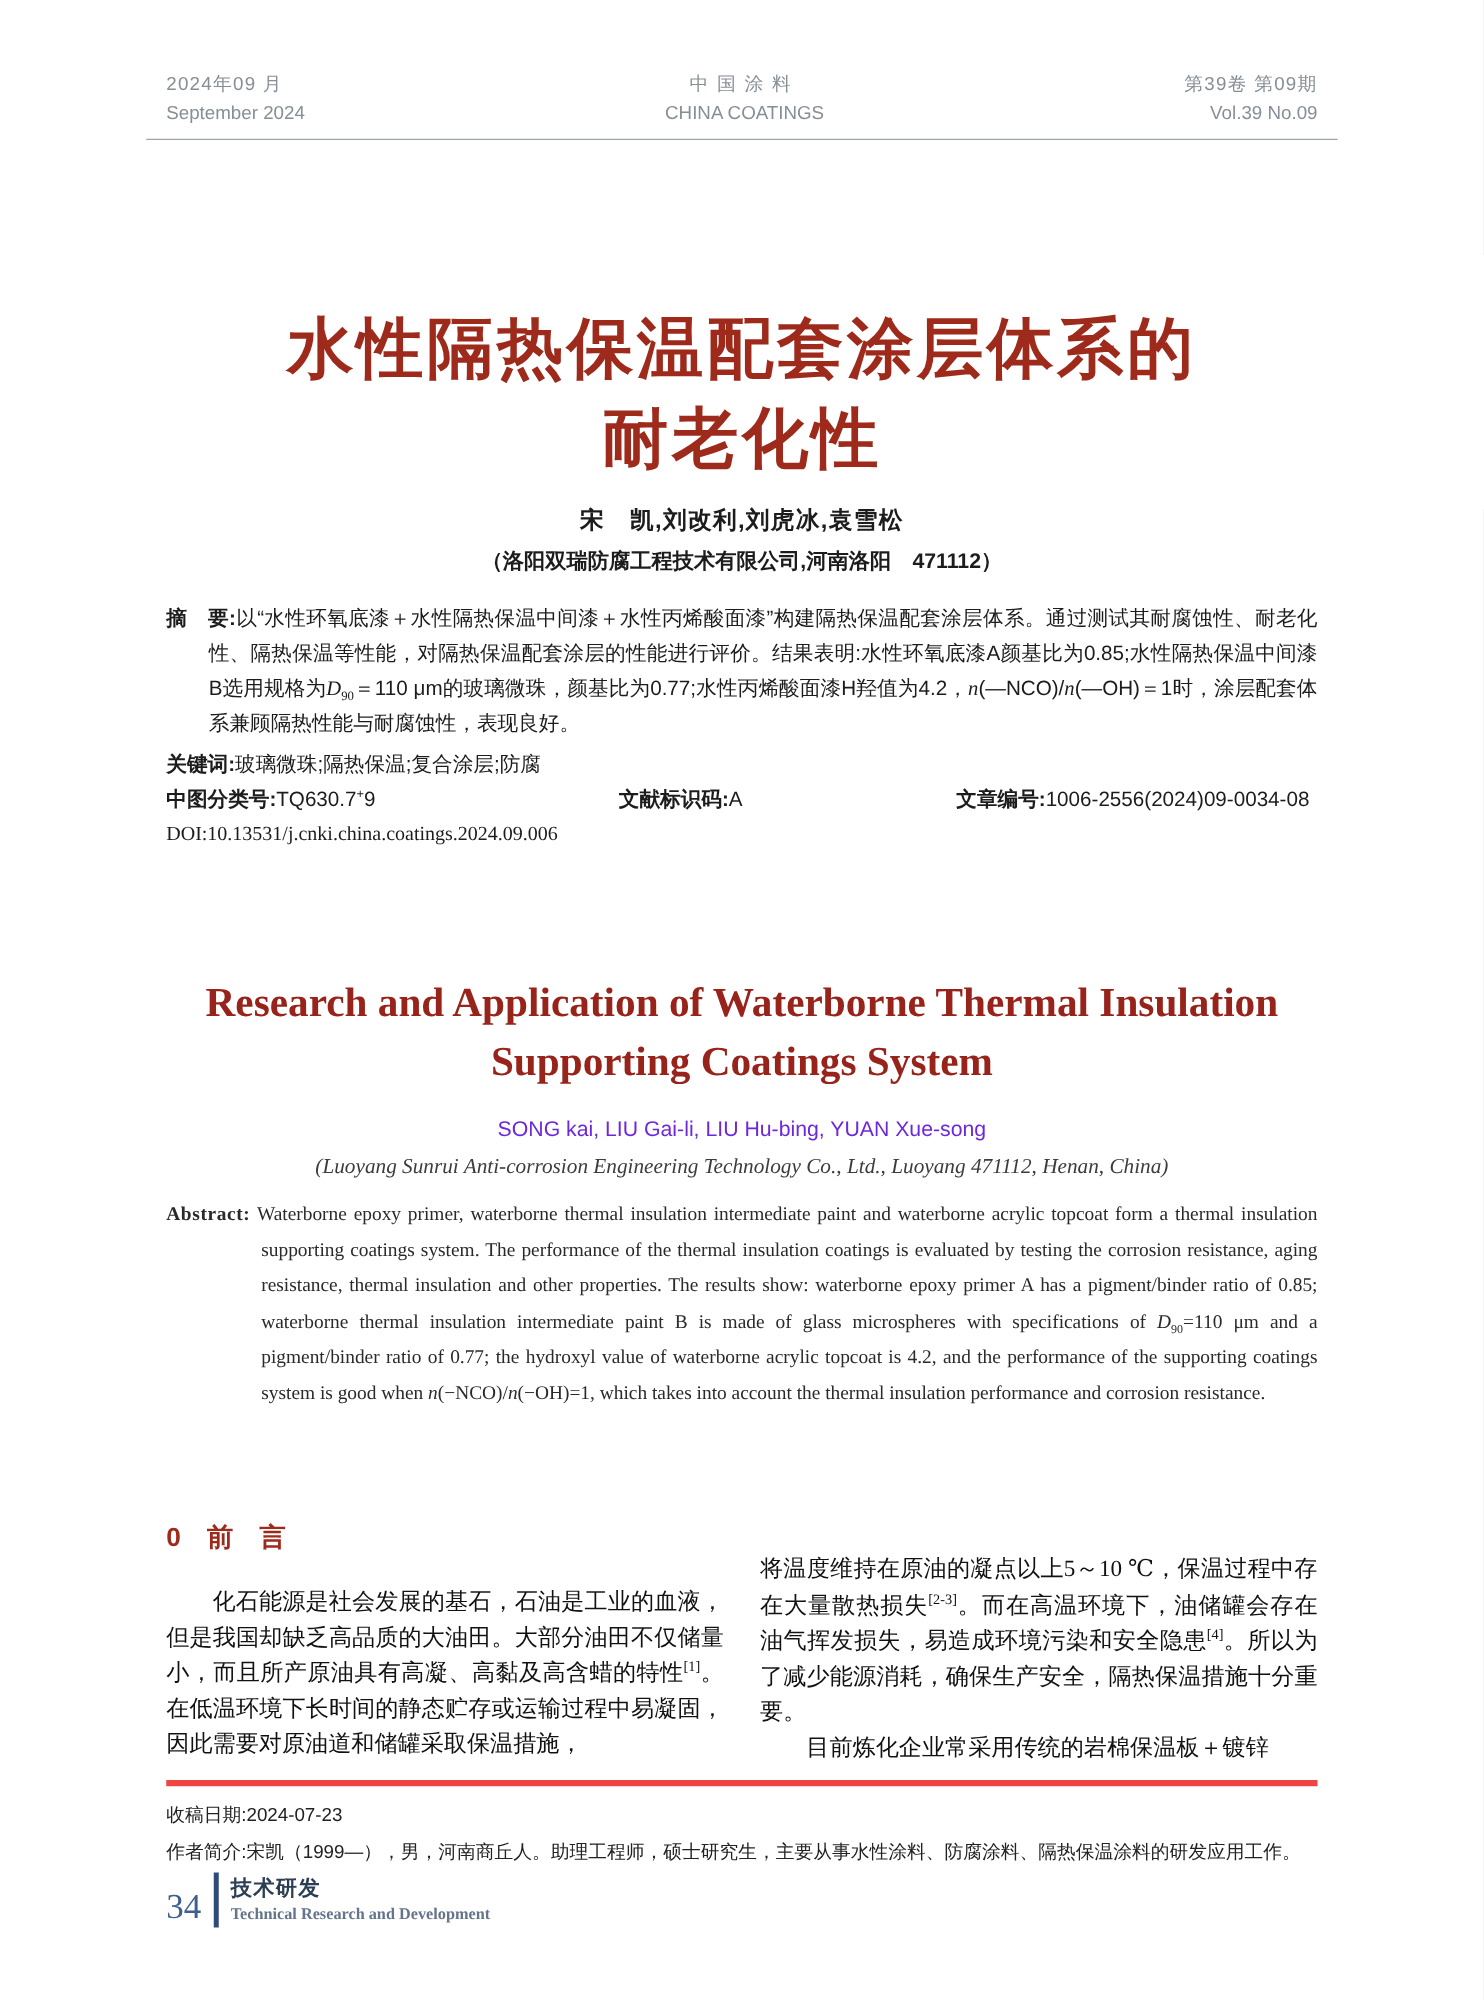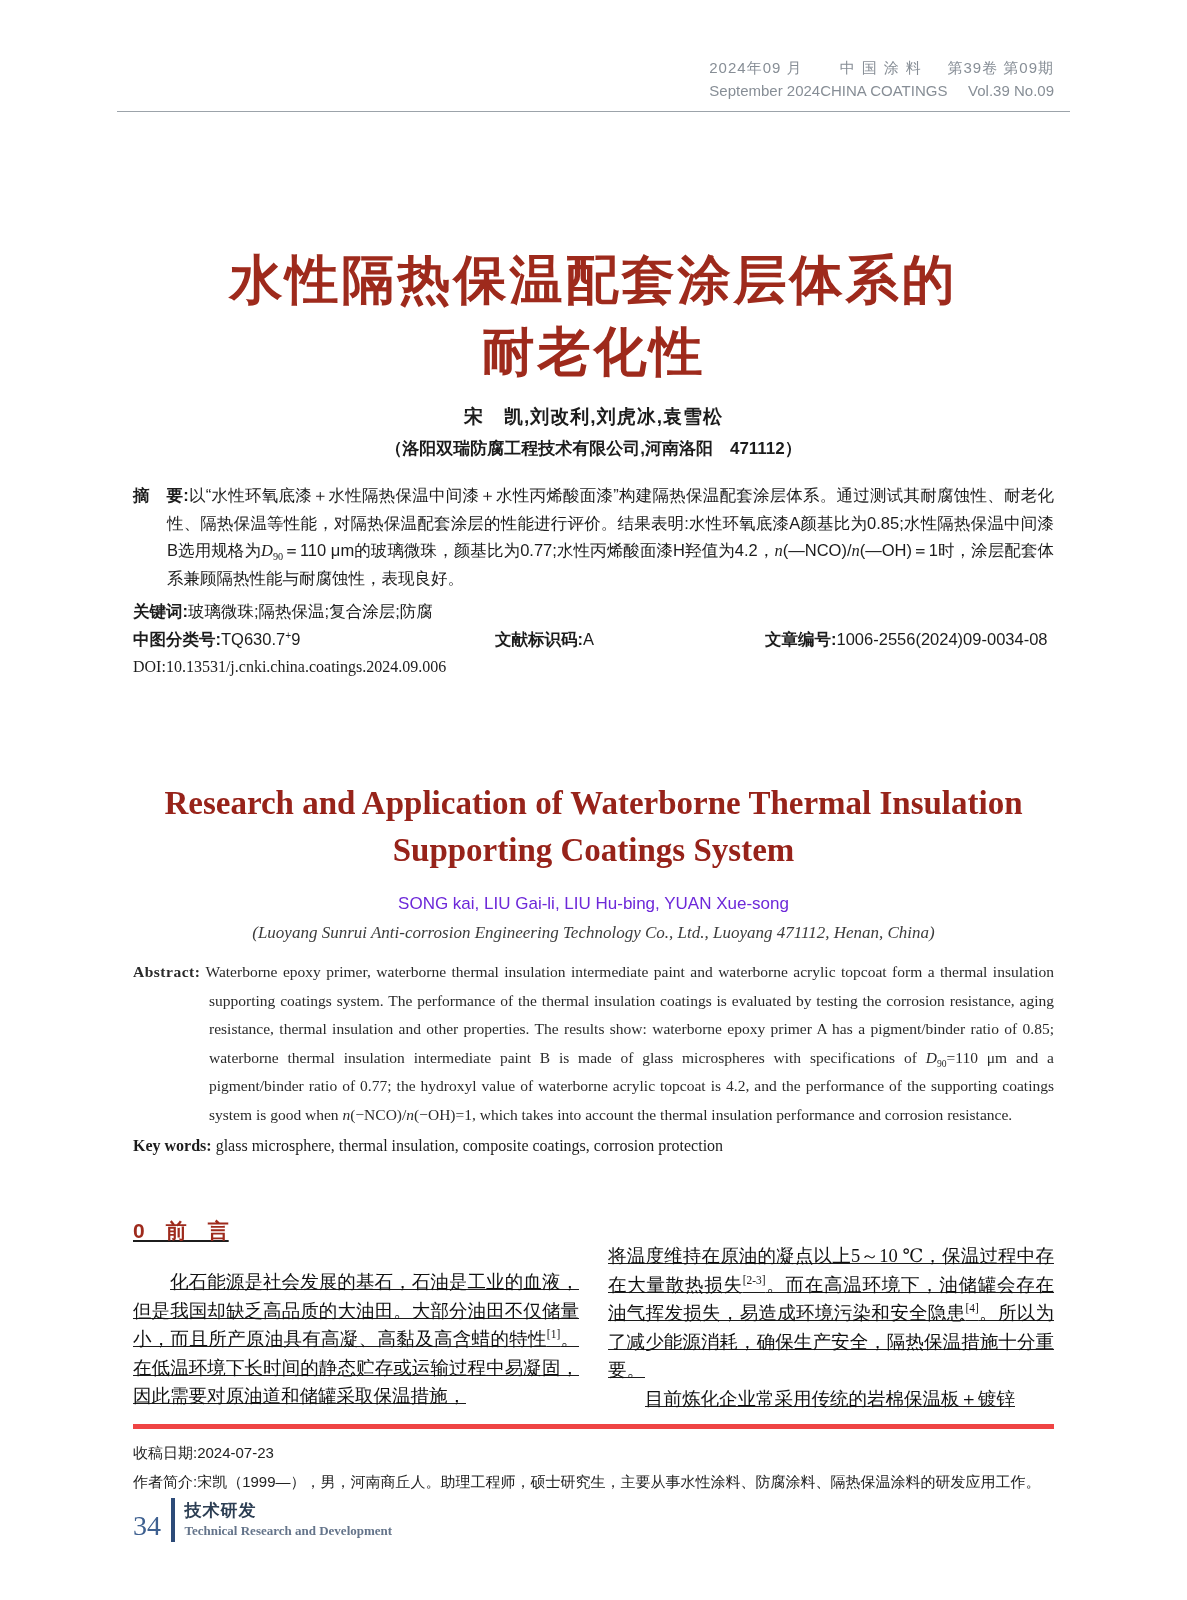--- a/index.html
+++ b/index.html
@@ -15,21 +15,21 @@
   }
   .abs-block{position:absolute;}
   .serif{font-family:"Liberation Serif","DejaVu Serif",serif;}
   .it{font-style:italic;}
   .sf{font-family:"Liberation Serif","DejaVu Serif",serif;}
   sup,sub{font-size:0.62em; line-height:0;}
 
   
   .header{
     top:56px; left:117px; right:117px;
-    display:flex; justify-content:flex-end; align-items:flex-start;
+    display:flex; justify-content:space-between; align-items:flex-start;
     border-bottom:1.5px solid var(--rule-gray); padding:0 16px 9px;
     color:var(--header-gray); font-size:15px; line-height:23px;
   }
   .h-col.center{text-align:center;}
   .h-col.right{text-align:right;}
   .h-cn{letter-spacing:1px;}
   .h-cn.spaced{letter-spacing:7px;}
 
   
   .cn-group{top:244px; left:133px; right:133px; text-align:center;}
@@ -68,21 +68,21 @@
     font-size:15.5px; line-height:28.5px; color:#2A2A2A;
     padding-left:76px; text-indent:-76px;
   }
   .abs-en .abs-label{letter-spacing:0.5px;}
   .kw-en{
     margin:0; text-align:left; font-family:"Liberation Serif","DejaVu Serif",serif;
     font-size:16px; line-height:26px;
   }
 
   
-  .body-cols{top:1216px; left:133px; right:133px; display:flex; gap:29px;text-decoration:underline;}
+  .body-cols{top:1216px; left:133px; right:133px; display:flex; gap:29px;}
   .col{width:446px;}
   .sec-heading{
     margin:0 0 22px; font-size:21px; line-height:30px; font-weight:700; color:var(--accent);
   }
   .body-p{
     margin:0; font-family:"Liberation Serif","DejaVu Serif",serif;
     font-size:18.5px; line-height:28.5px; text-align:justify; color:#111;
   }
   .body-p.indent{text-indent:2em;}
   .col-right{padding-top:26px;}
@@ -152,21 +152,20 @@
   <section class="en-group abs-block">
     <h2 class="title-en">
       <span>Research and Application of Waterborne Thermal Insulation</span><br>
       <span>Supporting Coatings System</span>
     </h2>
     <div class="authors-en">SONG kai, LIU Gai-li, LIU Hu-bing, YUAN Xue-song</div>
     <div class="affil-en">(Luoyang Sunrui Anti-corrosion Engineering Technology Co., Ltd., Luoyang 471112, Henan, China)</div>
 
     <p class="abs-en"><span class="abs-label">Abstract:</span><span> </span><span><span>Waterborne epoxy primer, waterborne thermal insulation intermediate paint and waterborne acrylic topcoat form a thermal insulation supporting coatings system. The performance of the thermal insulation coatings is evaluated by testing the corrosion resistance, aging resistance, thermal insulation and other properties. The results show: waterborne epoxy primer A has a pigment/binder ratio of 0.85; waterborne thermal insulation intermediate paint B is made of glass  microspheres with specifications of </span><span class="it">D</span><sub>90</sub><span>=110 μm and a pigment/binder ratio of 0.77; the hydroxyl value of waterborne acrylic topcoat is 4.2, and the performance of the supporting coatings system is good when </span><span class="it">n</span><span>(−NCO)/</span><span class="it">n</span><span>(−OH)=1, which takes into account the thermal insulation performance and corrosion resistance.</span></span></p>
 
-    <p class="kw-en"><span class="abs-label">Key words:</span><span> </span><span>glass microsphere, thermal insulation, composite coatings, corrosion protection</span></p>
   </section>
 
   <section class="body-cols abs-block">
     <div class="col col-left">
       <h3 class="sec-heading">0　前　言</h3>
       <p class="body-p indent"><span>化石能源是社会发展的基石，石油是工业的血液，但是我国却缺乏高品质的大油田。大部分油田不仅储量小，而且所产原油具有高凝、高黏及高含蜡的特性</span><sup>[1]</sup><span>。在低温环境下长时间的静态贮存或运输过程中易凝固，因此需要对原油道和储罐采取保温措施，</span></p>
     </div>
     <div class="col col-right">
       <p class="body-p"><span>将温度维持在原油的凝点以上5～10 ℃，保温过程中存在大量散热损失</span><sup>[2-3]</sup><span>。而在高温环境下，油储罐会存在油气挥发损失，易造成环境污染和安全隐患</span><sup>[4]</sup><span>。所以为了减少能源消耗，确保生产安全，隔热保温措施十分重要。</span></p>
       <p class="body-p indent"><span>目前炼化企业常采用传统的岩棉保温板＋镀锌</span></p>

